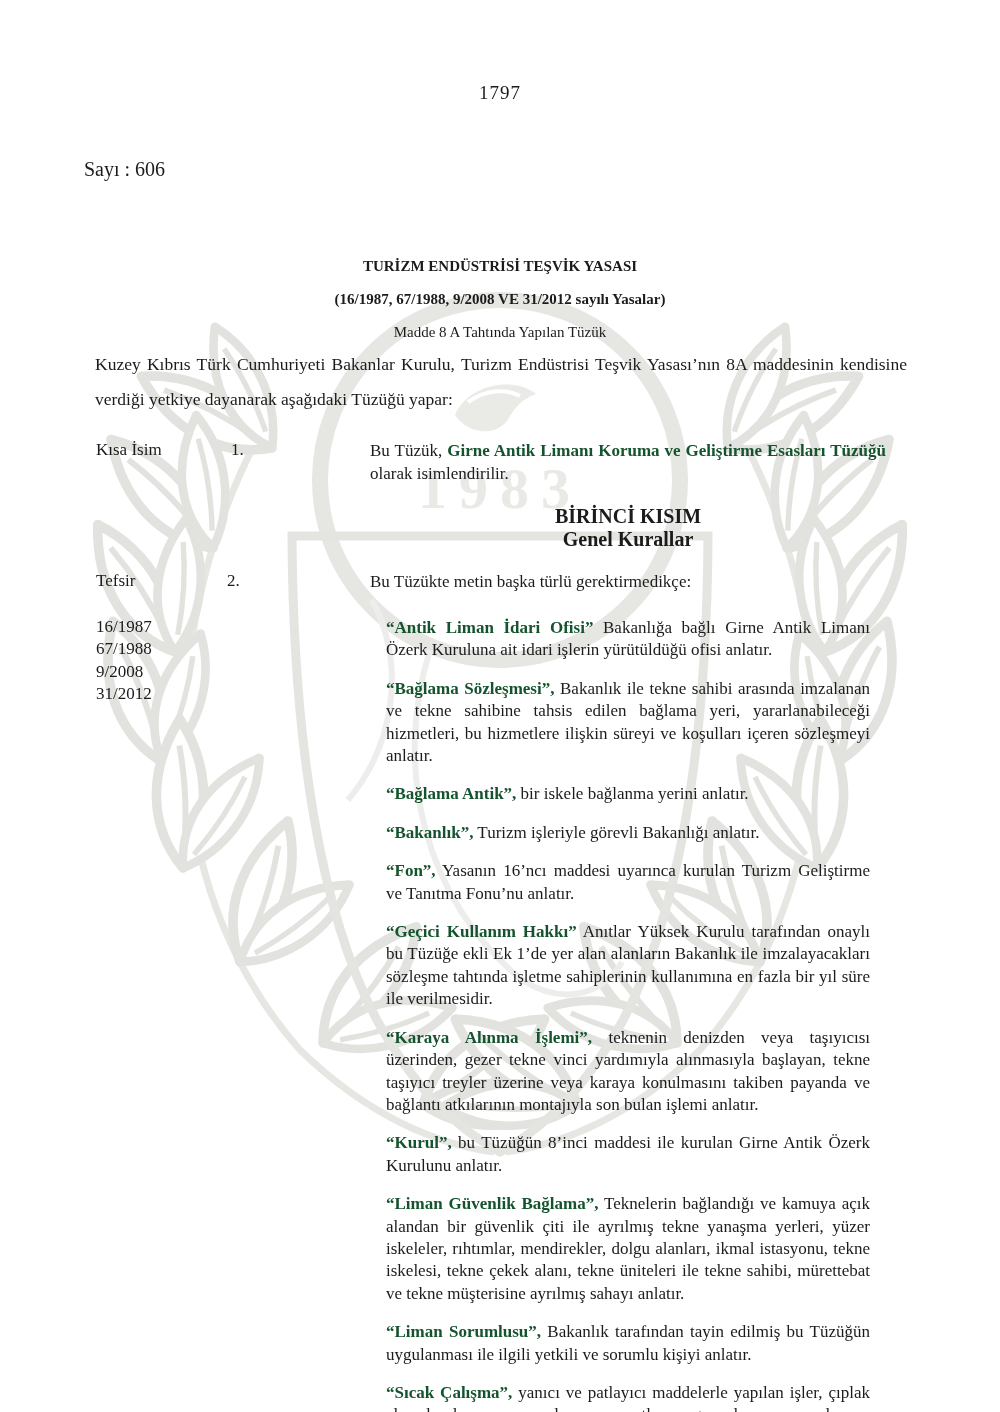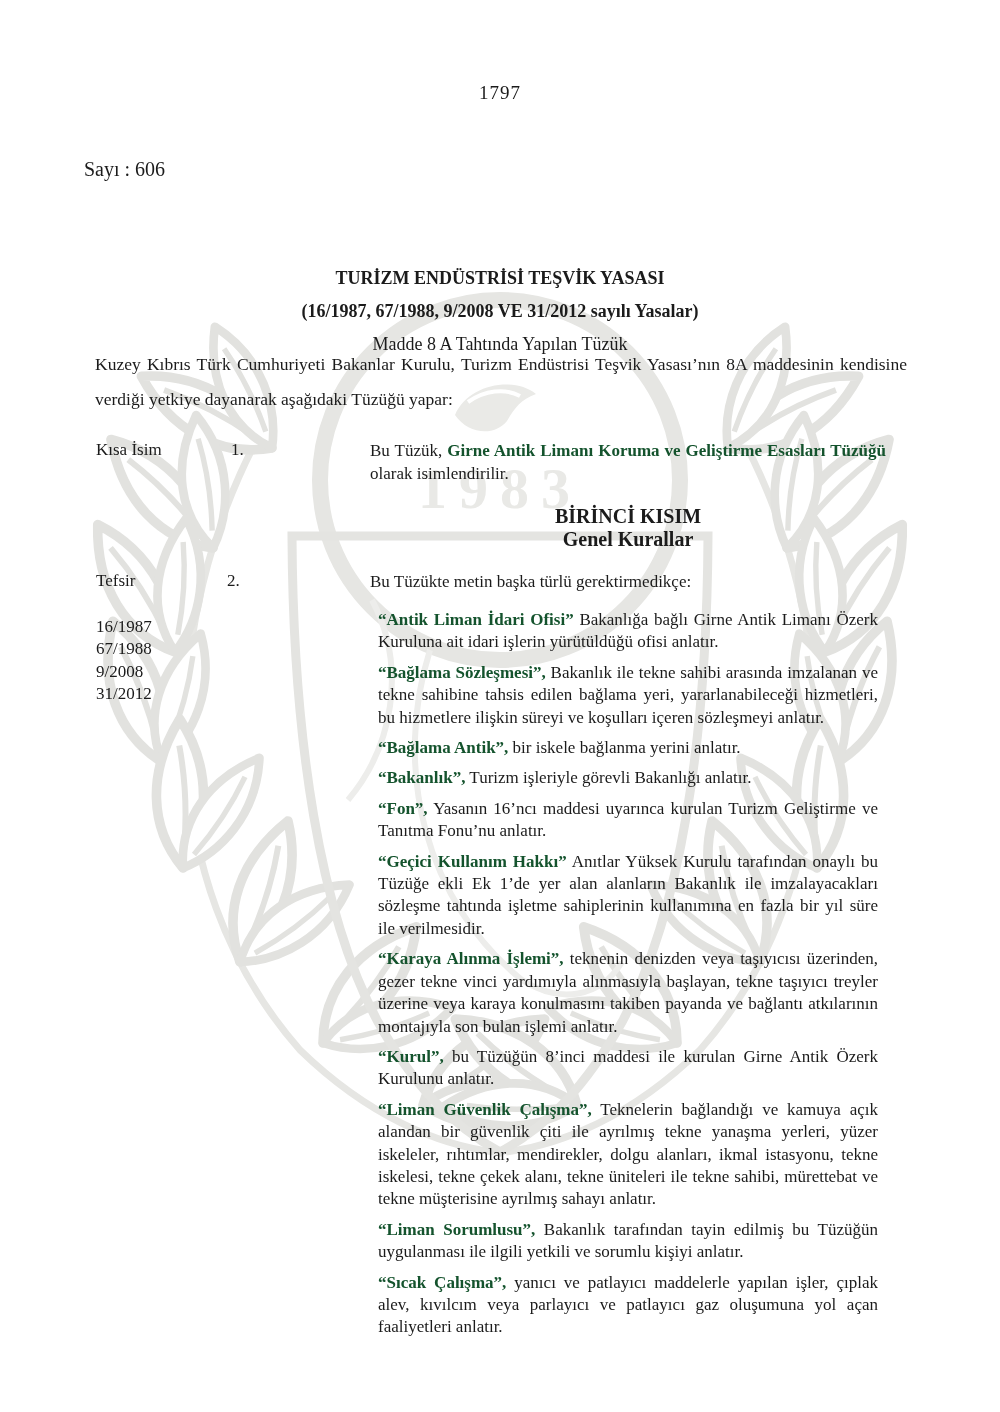--- a/index.html
+++ b/index.html
@@ -10,35 +10,35 @@
     background:#ffffff;
     font-family:"Liberation Serif","DejaVu Serif",serif;
     color:#1b1b1b;
     overflow:hidden;
   }
   .watermark{position:absolute;left:0;top:0;width:1000px;height:1412px;z-index:0;}
   .content{position:absolute;left:0;top:0;width:1000px;height:1412px;z-index:1;border-radius:22px;}
   .abs{position:absolute;}
   .page-number{left:0;right:0;top:82px;text-align:center;font-size:19px;letter-spacing:1px;}
   .issue{left:84px;top:158px;font-size:20px;}
-  .title-block{left:0;right:0;top:262px;text-align:center;font-size:18px;line-height:33px;}
+  .title-block{left:0;right:0;top:250px;text-align:center;font-size:15px;line-height:33px;}
   .title-block .bold-line{font-weight:bold;}
   .preamble{left:95px;top:347px;width:812px;font-size:17.5px;line-height:35px;text-align:justify;}
   .side-label{font-size:17px;}
   .art-number{font-size:17px;}
   .lbl-kisa{left:96px;top:440px;}
   .num-1{left:231px;top:440px;}
   .art1-text{left:370px;top:440px;width:516px;font-size:17px;line-height:22.5px;text-align:justify;}
   .kisim-heading{left:370px;top:505px;width:516px;text-align:center;font-weight:bold;font-size:20px;line-height:22.5px;}
   .lbl-tefsir{left:96px;top:571px;}
   .num-2{left:227px;top:571px;}
   .art2-intro{left:370px;top:571px;width:516px;font-size:17px;line-height:22.5px;}
   .refs{left:96px;top:616px;font-size:17px;line-height:22.4px;}
   .definitions{left:370px;top:601px;width:516px;font-size:17px;line-height:22.4px;}
-  .definitions p.def{margin:8px;text-align:justify;}
+  .definitions p.def{margin:16px;text-align:justify;}
   b{font-weight:bold;color:#14532d;}
 </style>
 </head>
 <body>
 
 <div class="page">
 
   <svg class="watermark" viewBox="0 0 1000 1412" aria-hidden="true">
     <defs>
       <g id="leaf">
@@ -122,19 +122,19 @@
 
     <div class="abs definitions">
         <p class="def"><b>“Antik Liman İdari Ofisi”</b><span> Bakanlığa bağlı Girne Antik Limanı Özerk Kuruluna ait idari işlerin yürütüldüğü ofisi anlatır.</span></p>
         <p class="def"><b>“Bağlama Sözleşmesi”,</b><span> Bakanlık ile tekne sahibi arasında imzalanan ve tekne sahibine tahsis edilen bağlama yeri, yararlanabileceği hizmetleri, bu hizmetlere ilişkin süreyi ve koşulları içeren sözleşmeyi anlatır.</span></p>
         <p class="def"><b>“Bağlama Antik”,</b><span> bir iskele bağlanma yerini anlatır.</span></p>
         <p class="def"><b>“Bakanlık”,</b><span> Turizm işleriyle görevli Bakanlığı anlatır.</span></p>
         <p class="def"><b>“Fon”,</b><span> Yasanın 16’ncı maddesi uyarınca kurulan Turizm Geliştirme ve Tanıtma Fonu’nu anlatır.</span></p>
         <p class="def"><b>“Geçici Kullanım Hakkı”</b><span> Anıtlar Yüksek Kurulu tarafından onaylı bu Tüzüğe ekli Ek 1’de yer alan alanların Bakanlık ile imzalayacakları sözleşme tahtında işletme sahiplerinin kullanımına en fazla bir yıl süre ile verilmesidir.</span></p>
         <p class="def"><b>“Karaya Alınma İşlemi”,</b><span> teknenin denizden veya taşıyıcısı üzerinden, gezer tekne vinci yardımıyla alınmasıyla başlayan, tekne taşıyıcı treyler üzerine veya karaya konulmasını takiben payanda ve bağlantı atkılarının montajıyla son bulan işlemi anlatır.</span></p>
         <p class="def"><b>“Kurul”,</b><span> bu Tüzüğün 8’inci maddesi ile kurulan Girne Antik Özerk Kurulunu anlatır.</span></p>
-        <p class="def"><b>“Liman Güvenlik Çalışma”,</b><span> Teknelerin bağlandığı ve kamuya açık alandan bir güvenlik çiti ile ayrılmış tekne yanaşma yerleri, yüzer iskeleler, rıhtımlar, mendirekler, dolgu alanları, ikmal istasyonu, tekne iskelesi, tekne çekek alanı, tekne üniteleri ile tekne sahibi, mürettebat ve tekne müşterisine ayrılmış sahayı anlatır.</span></p>
+        <p class="def"><b>“Liman Güvenlik Bağlama”,</b><span> Teknelerin bağlandığı ve kamuya açık alandan bir güvenlik çiti ile ayrılmış tekne yanaşma yerleri, yüzer iskeleler, rıhtımlar, mendirekler, dolgu alanları, ikmal istasyonu, tekne iskelesi, tekne çekek alanı, tekne üniteleri ile tekne sahibi, mürettebat ve tekne müşterisine ayrılmış sahayı anlatır.</span></p>
         <p class="def"><b>“Liman Sorumlusu”,</b><span> Bakanlık tarafından tayin edilmiş bu Tüzüğün uygulanması ile ilgili yetkili ve sorumlu kişiyi anlatır.</span></p>
         <p class="def"><b>“Sıcak Çalışma”,</b><span> yanıcı ve patlayıcı maddelerle yapılan işler, çıplak alev, kıvılcım veya parlayıcı ve patlayıcı gaz oluşumuna yol açan faaliyetleri anlatır.</span></p>
       </div>
 
   </div>
 </div>
 
 </body></html>

